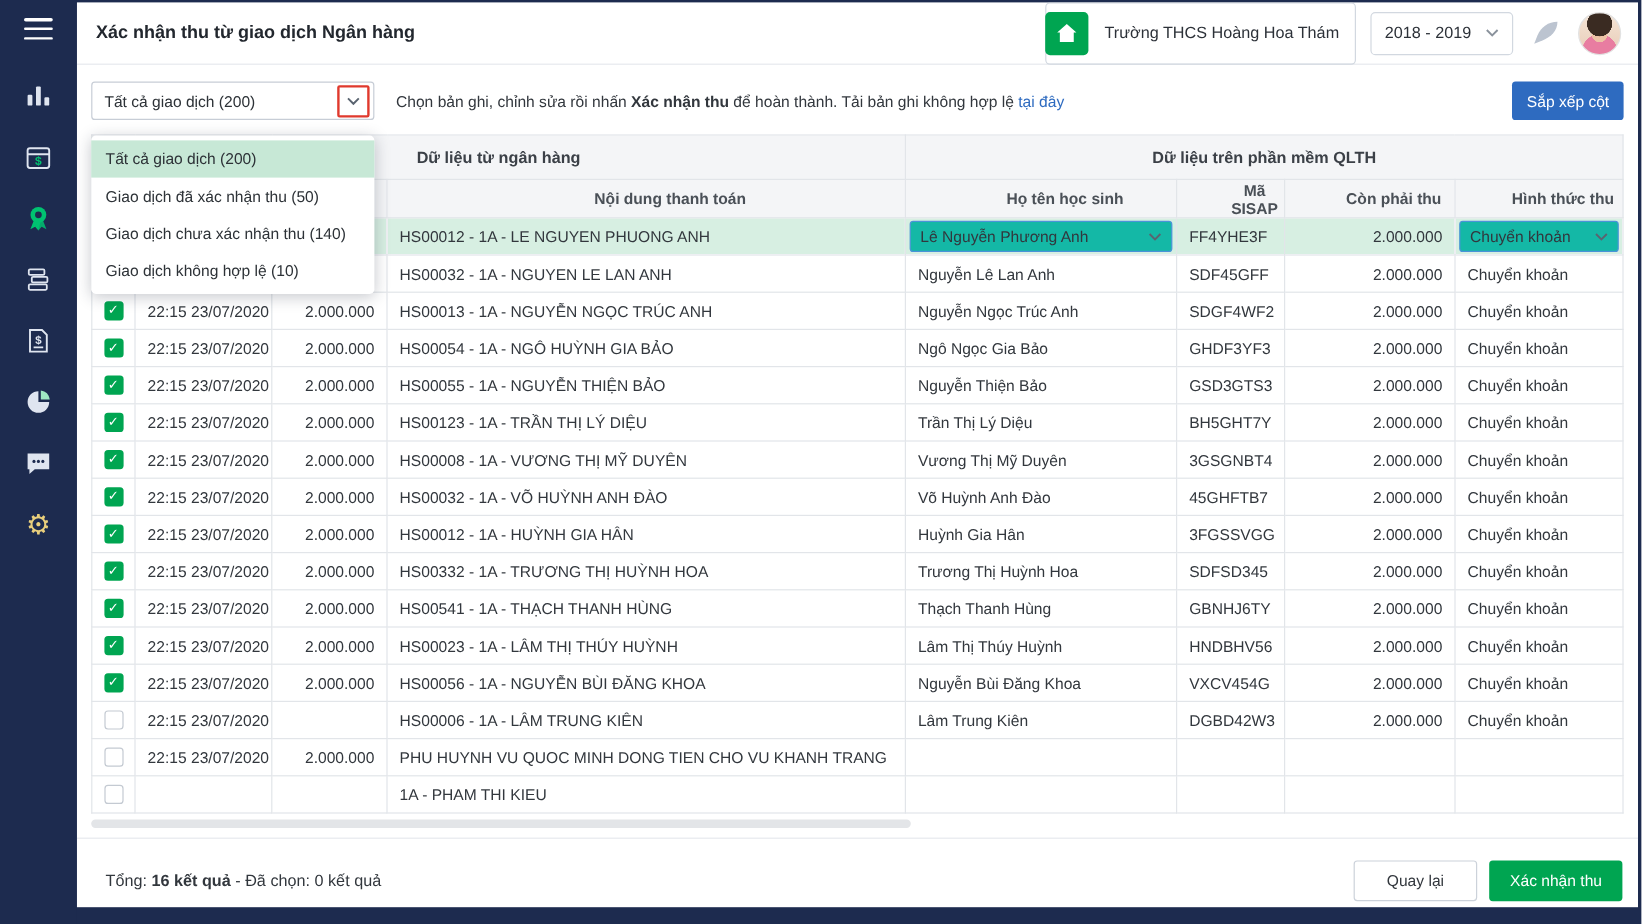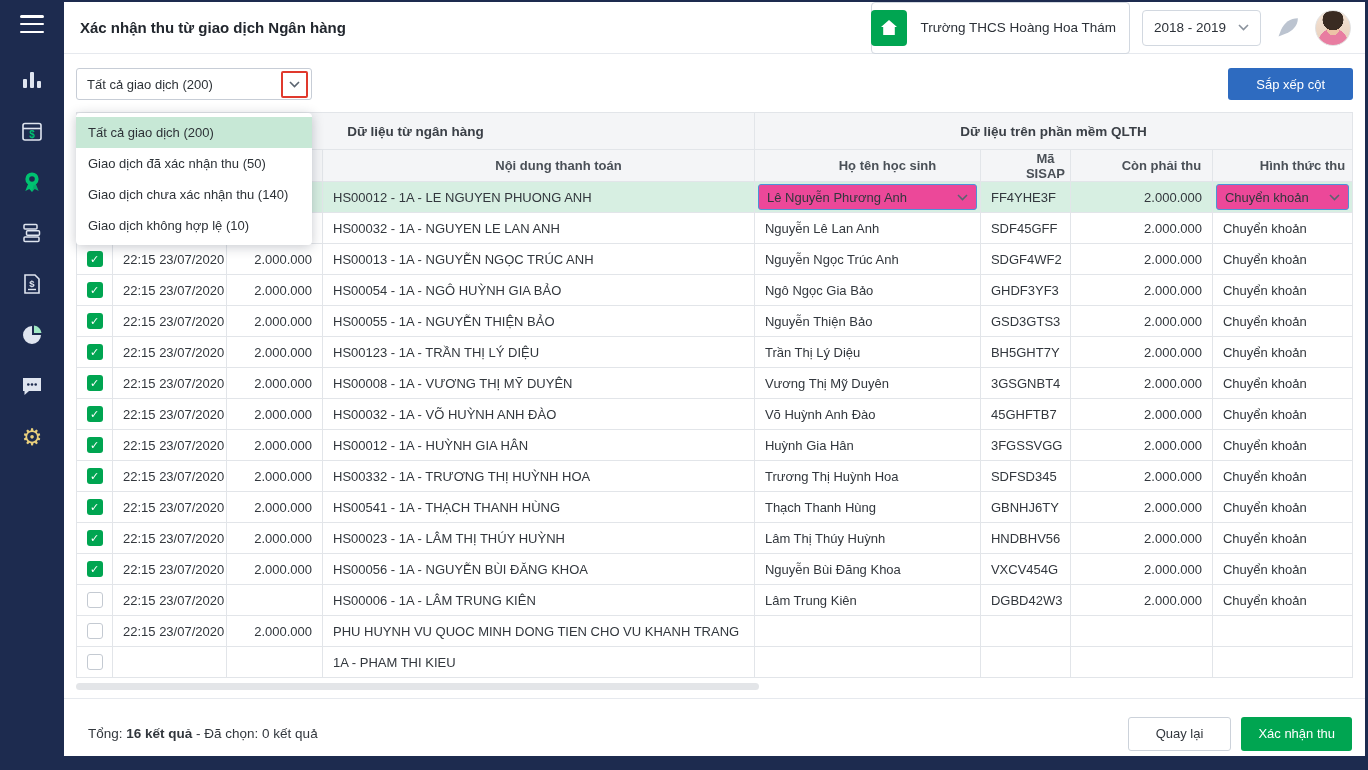--- a/index.html
+++ b/index.html
@@ -49,40 +49,40 @@
     border:1px solid #c7cdd6; border-radius:3px; display:flex; align-items:center;
     padding:0 3px 0 10px; font-size:13px; color:#2d3237; cursor:pointer; }
   .filter-label { white-space:nowrap; }
   .filter-caret-box { margin-left:auto; width:27px; height:27px;
     border:2px solid #e0392d; border-radius:2px;
     display:flex; align-items:center; justify-content:center; }
   .instruction { margin-left:18px; font-size:13px; color:#32373d; white-space:nowrap; }
   .instruction b { font-weight:700; }
   .instruction a { color:#2e6bc0; text-decoration:none; cursor:pointer; }
   .sort-btn { margin-left:auto; height:32px; background:#2e6bc0; color:#fff;
-    border:none; border-radius:3px; padding:0 28px; font-size:13px; cursor:pointer; }
+    border:none; border-radius:3px; padding:0 12px; font-size:13px; cursor:pointer; }
 
   
   .table-wrap { position:relative; margin:12px 12px 0 12px; flex:none; }
   table { width:100%; border-collapse:collapse; table-layout:fixed;
     font-size:13px; color:#32373d; }
   th, td { border:1px solid #e2e5e9; }
   thead th { background:#f4f5f7; font-weight:700; }
   .group-th { height:37px; font-size:13.5px; color:#3b4047; }
   .sub-th { height:32px; font-size:13px; color:#4a5057; text-align:center;padding-left:40px; }
   tbody td { height:31px; padding:0 10px; white-space:nowrap; overflow:hidden; background:#fff; }
   td.cb, th.cb { padding:0; text-align:center; vertical-align:middle; }
   td.num { text-align:right; }
   tr.selected td { background:#d7efe2; }
   .checkbox { width:16px; height:16px; border-radius:3px; margin:0 auto; cursor:pointer; }
   .checkbox.checked { background:#00a551; color:#fff; display:flex;
     align-items:center; justify-content:center; font-size:11px; line-height:1; }
   .checkbox.unchecked { background:#fff; border:1px solid #c4cad2; }
   td.has-select { padding:2px 3px; }
-  .cell-select { height:26px; background:#ec4899; border:1px solid #4b93d8; border-radius:3px;
+  .cell-select { height:26px; background:#14b8a6; border:1px solid #4b93d8; border-radius:3px;
     display:flex; align-items:center; justify-content:space-between;
     padding:0 8px; cursor:pointer; }
   .hscroll-track { margin-top:5px; height:7px; }
   .hscroll-thumb { height:7px; width:53.5%; background:#e3e5e8; border-radius:4px; cursor:pointer; }
 
   
   .menu-panel { position:absolute; left:0; top:1px; width:236px; background:#fff;
     border-radius:4px; box-shadow:0 2px 12px rgba(30,40,60,0.25); padding:4px 0;
     z-index:20; }
   .menu-item { height:31px; line-height:31px; padding:0 12px; font-size:13px;
@@ -197,20 +197,23 @@
     </div>
 
     <div class="toolbar">
       <div class="filter-select">
         <span class="filter-label">Tất cả giao dịch (200)</span>
         <span class="filter-caret-box">
           <svg width="11" height="7" viewBox="0 0 11 7">
               <path d="M1 1l4.5 4.5L10 1" stroke="#5a6470" stroke-width="1.6" fill="none"></path>
             </svg>
         </span>
+      </div>
+      <div class="instruction">
+        <span>Chọn bản ghi, chỉnh sửa rồi nhấn </span><b>Xác nhận thu</b><span> để hoàn thành. Tải bản ghi không hợp lệ </span><a>tại đây</a>
       </div>
       <button class="sort-btn">Sắp xếp cột</button>
     </div>
 
     <div class="table-wrap">
       <table>
         <colgroup>
           <col style="width:36px">
             <col style="width:114px">
             <col style="width:96px">

